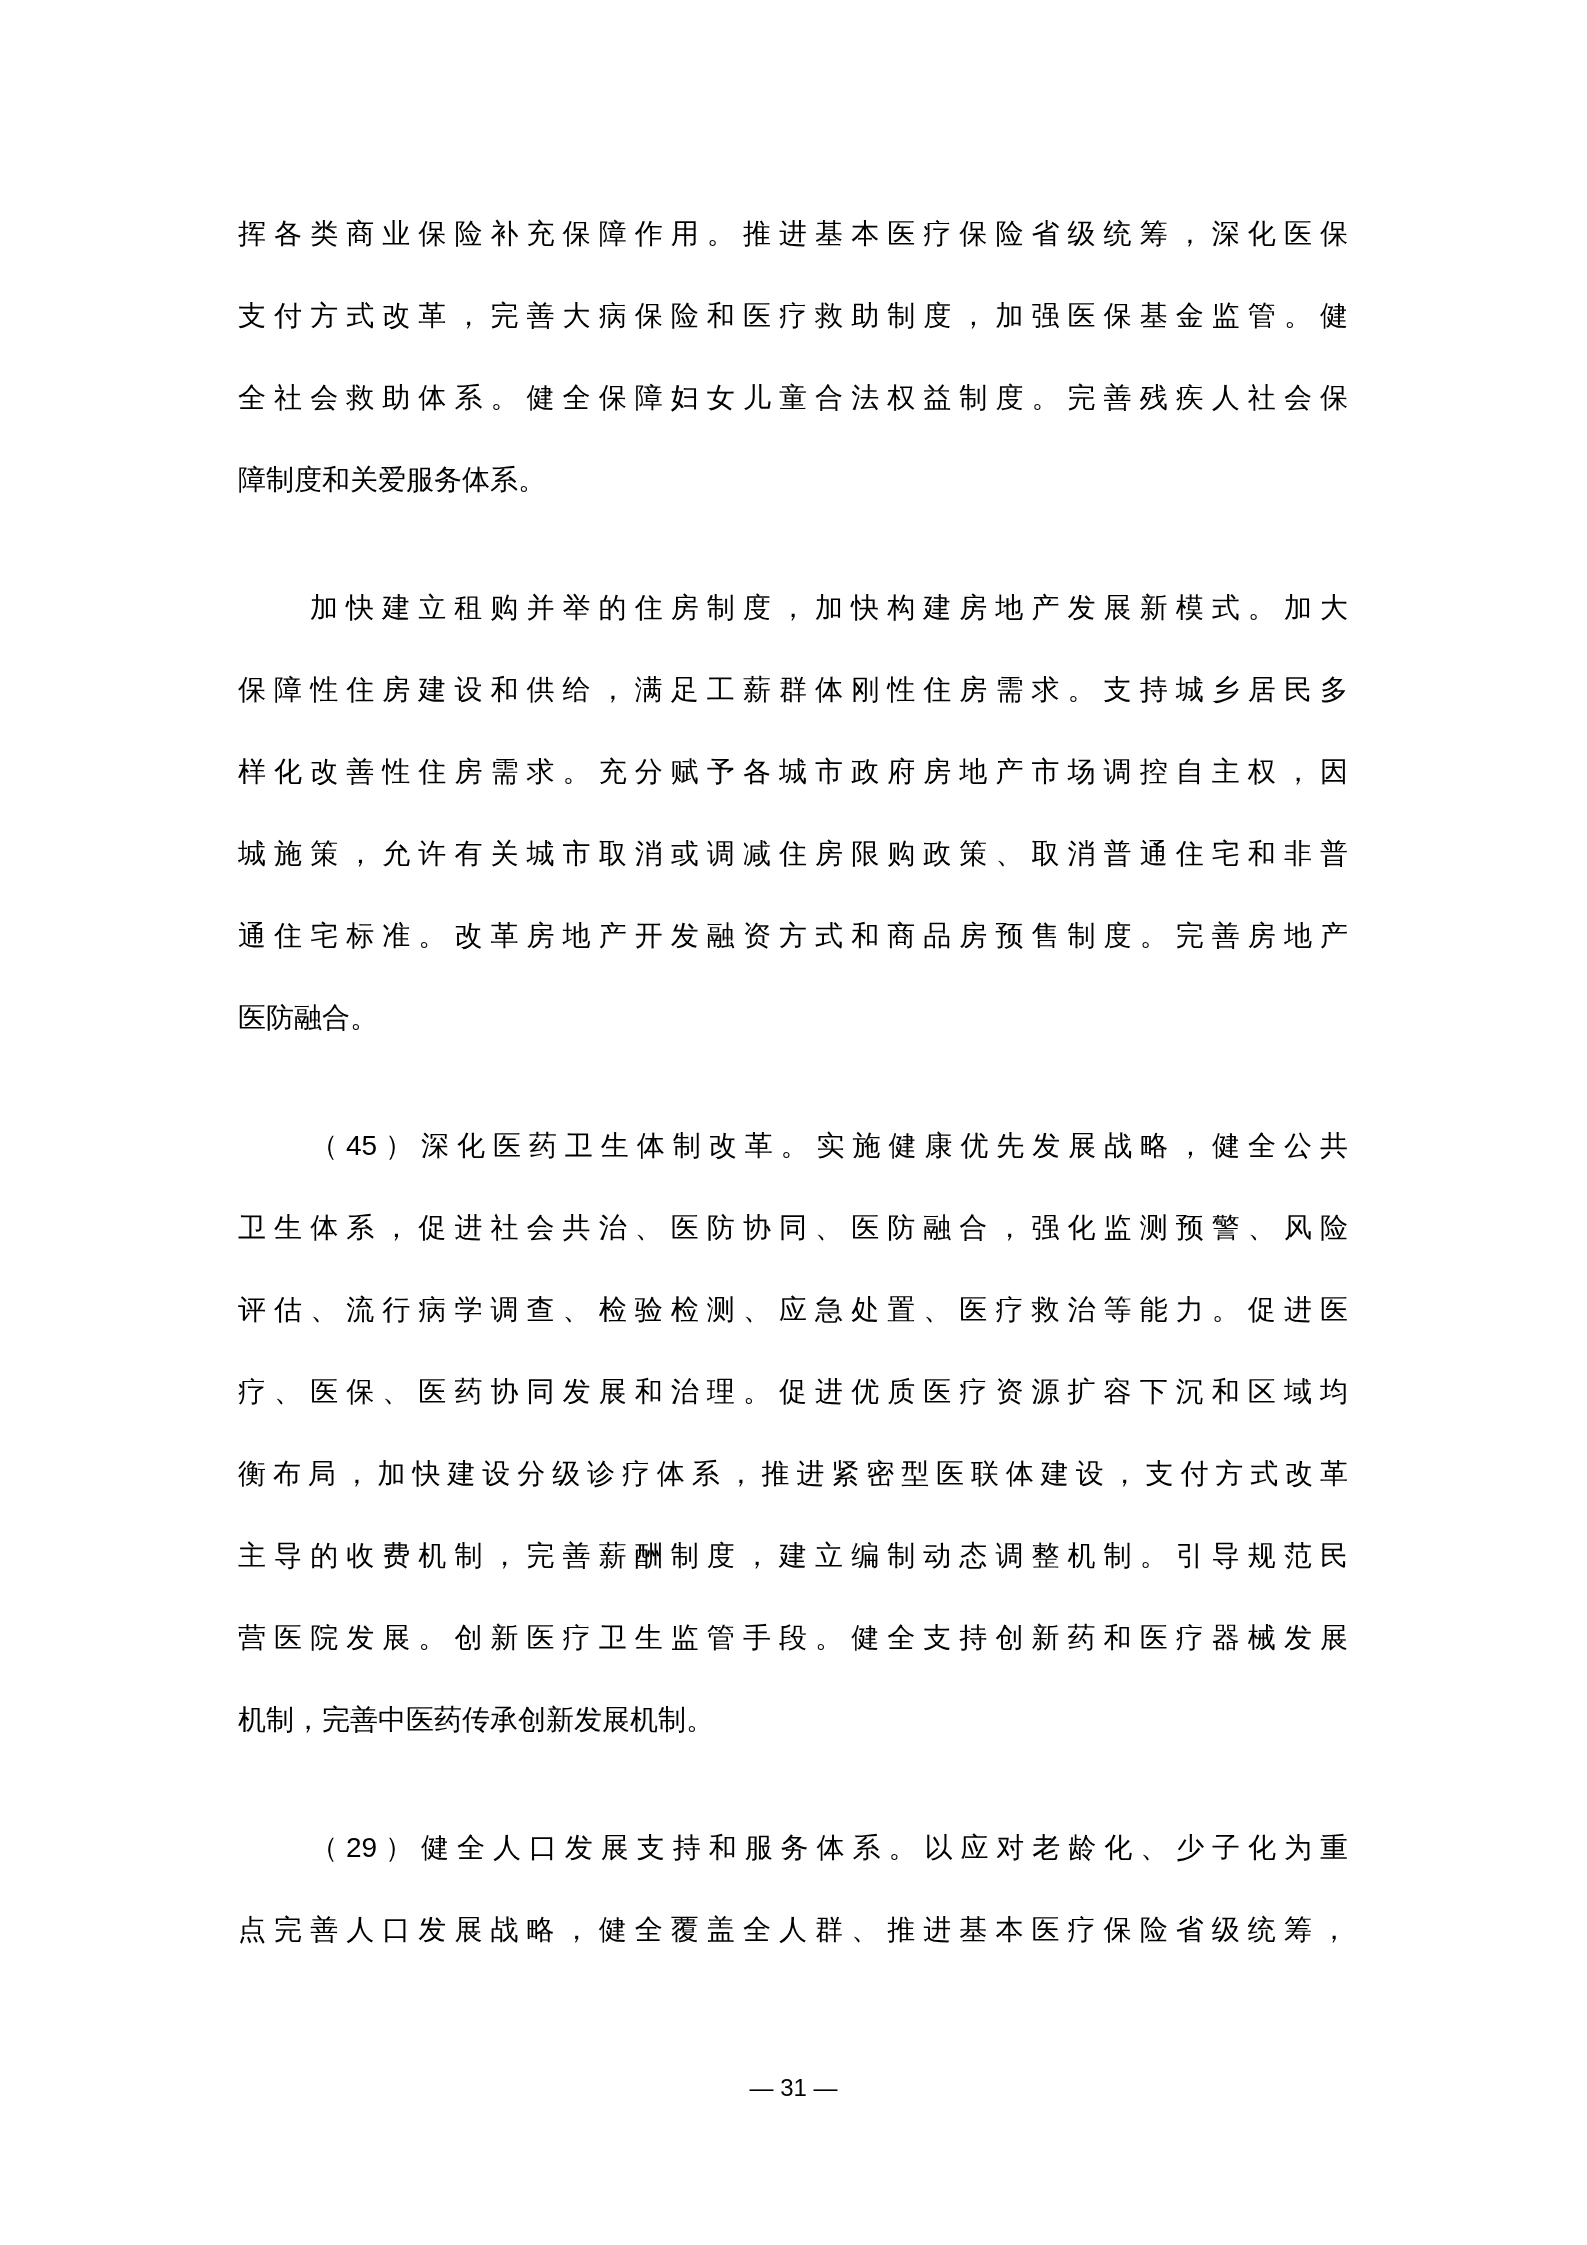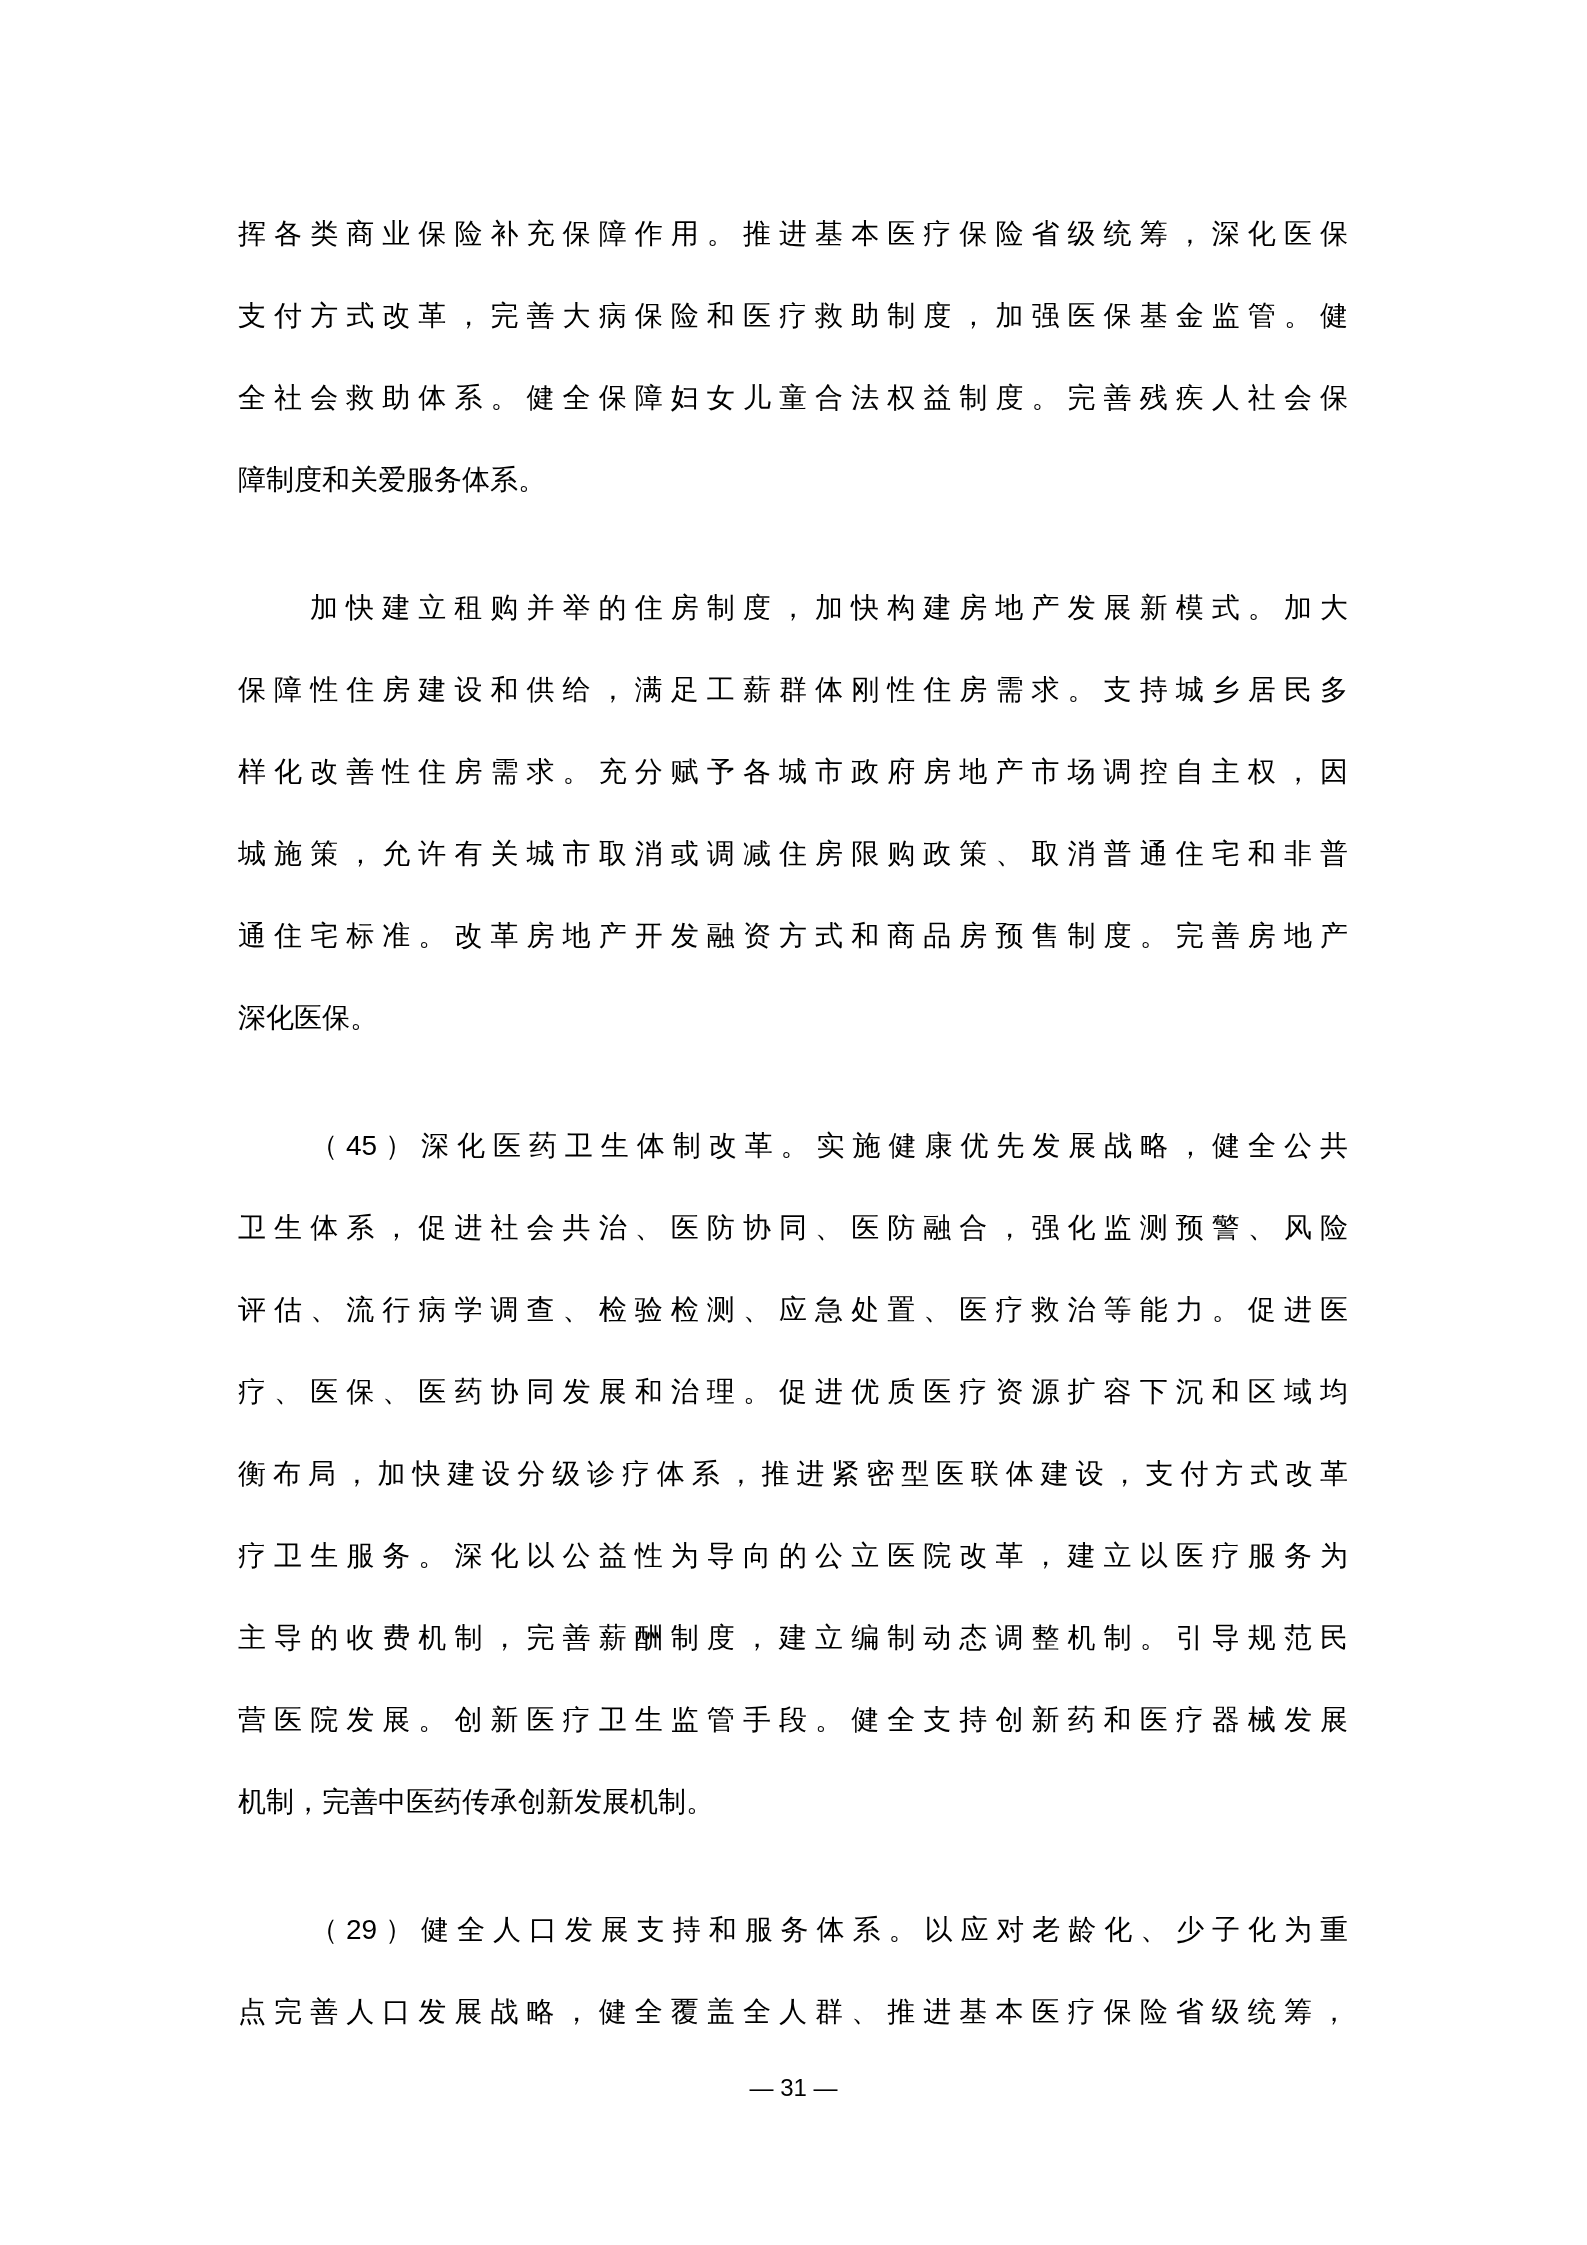--- a/index.html
+++ b/index.html
@@ -67,29 +67,28 @@
         <div class="line fill">支付方式改革，完善大病保险和医疗救助制度，加强医保基金监管。健</div>
         <div class="line fill">全社会救助体系。健全保障妇女儿童合法权益制度。完善残疾人社会保</div>
         <div class="line">障制度和关爱服务体系。</div>
       </div>
       <div class="para indent">
         <div class="line fill">加快建立租购并举的住房制度，加快构建房地产发展新模式。加大</div>
         <div class="line fill">保障性住房建设和供给，满足工薪群体刚性住房需求。支持城乡居民多</div>
         <div class="line fill">样化改善性住房需求。充分赋予各城市政府房地产市场调控自主权，因</div>
         <div class="line fill">城施策，允许有关城市取消或调减住房限购政策、取消普通住宅和非普</div>
         <div class="line fill">通住宅标准。改革房地产开发融资方式和商品房预售制度。完善房地产</div>
-        <div class="line">深化医保。</div>
+        <div class="line">医防融合。</div>
       </div>
       <div class="para indent">
         <div class="line fill">（45）深化医药卫生体制改革。实施健康优先发展战略，健全公共</div>
         <div class="line fill">卫生体系，促进社会共治、医防协同、医防融合，强化监测预警、风险</div>
         <div class="line fill">评估、流行病学调查、检验检测、应急处置、医疗救治等能力。促进医</div>
         <div class="line fill">疗、医保、医药协同发展和治理。促进优质医疗资源扩容下沉和区域均</div>
         <div class="line fill">衡布局，加快建设分级诊疗体系，推进紧密型医联体建设，支付方式改革</div>
-        <div class="line fill">疗卫生服务。深化以公益性为导向的公立医院改革，建立以医疗服务为</div>
         <div class="line fill">主导的收费机制，完善薪酬制度，建立编制动态调整机制。引导规范民</div>
         <div class="line fill">营医院发展。创新医疗卫生监管手段。健全支持创新药和医疗器械发展</div>
         <div class="line">机制，完善中医药传承创新发展机制。</div>
       </div>
       <div class="para indent">
         <div class="line fill">（29）健全人口发展支持和服务体系。以应对老龄化、少子化为重</div>
         <div class="line fill">点完善人口发展战略，健全覆盖全人群、推进基本医疗保险省级统筹，</div>
       </div>
     </div>
   <div class="footer">

